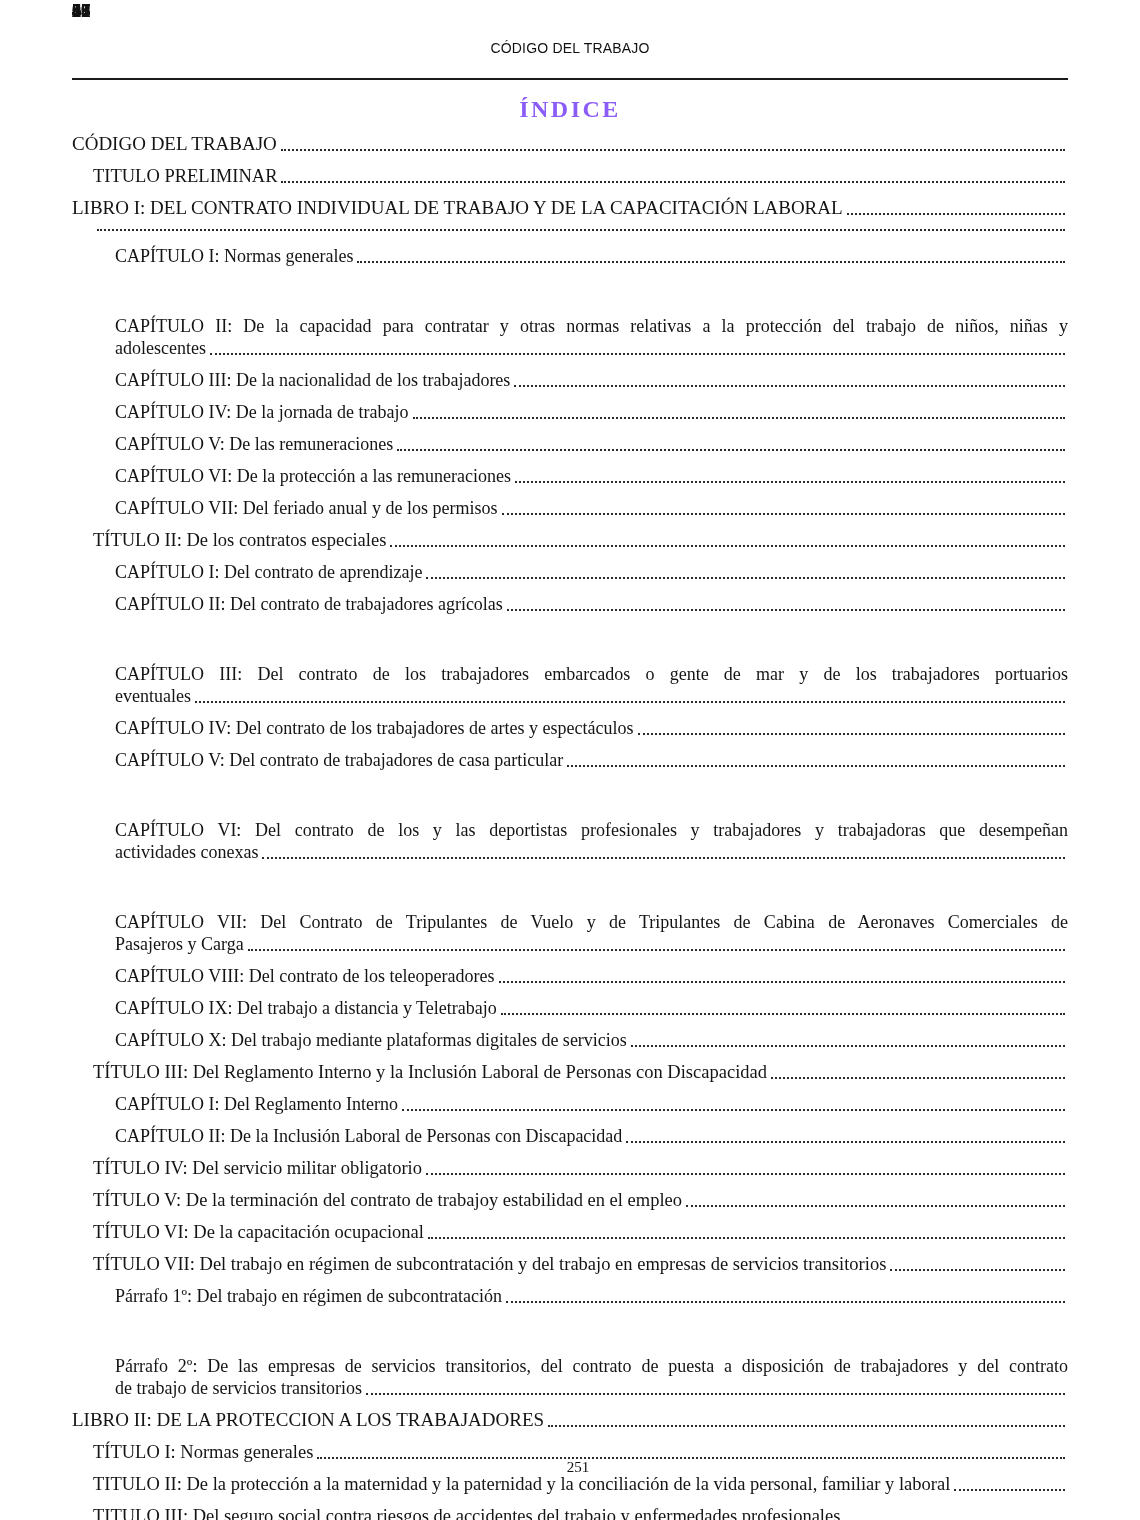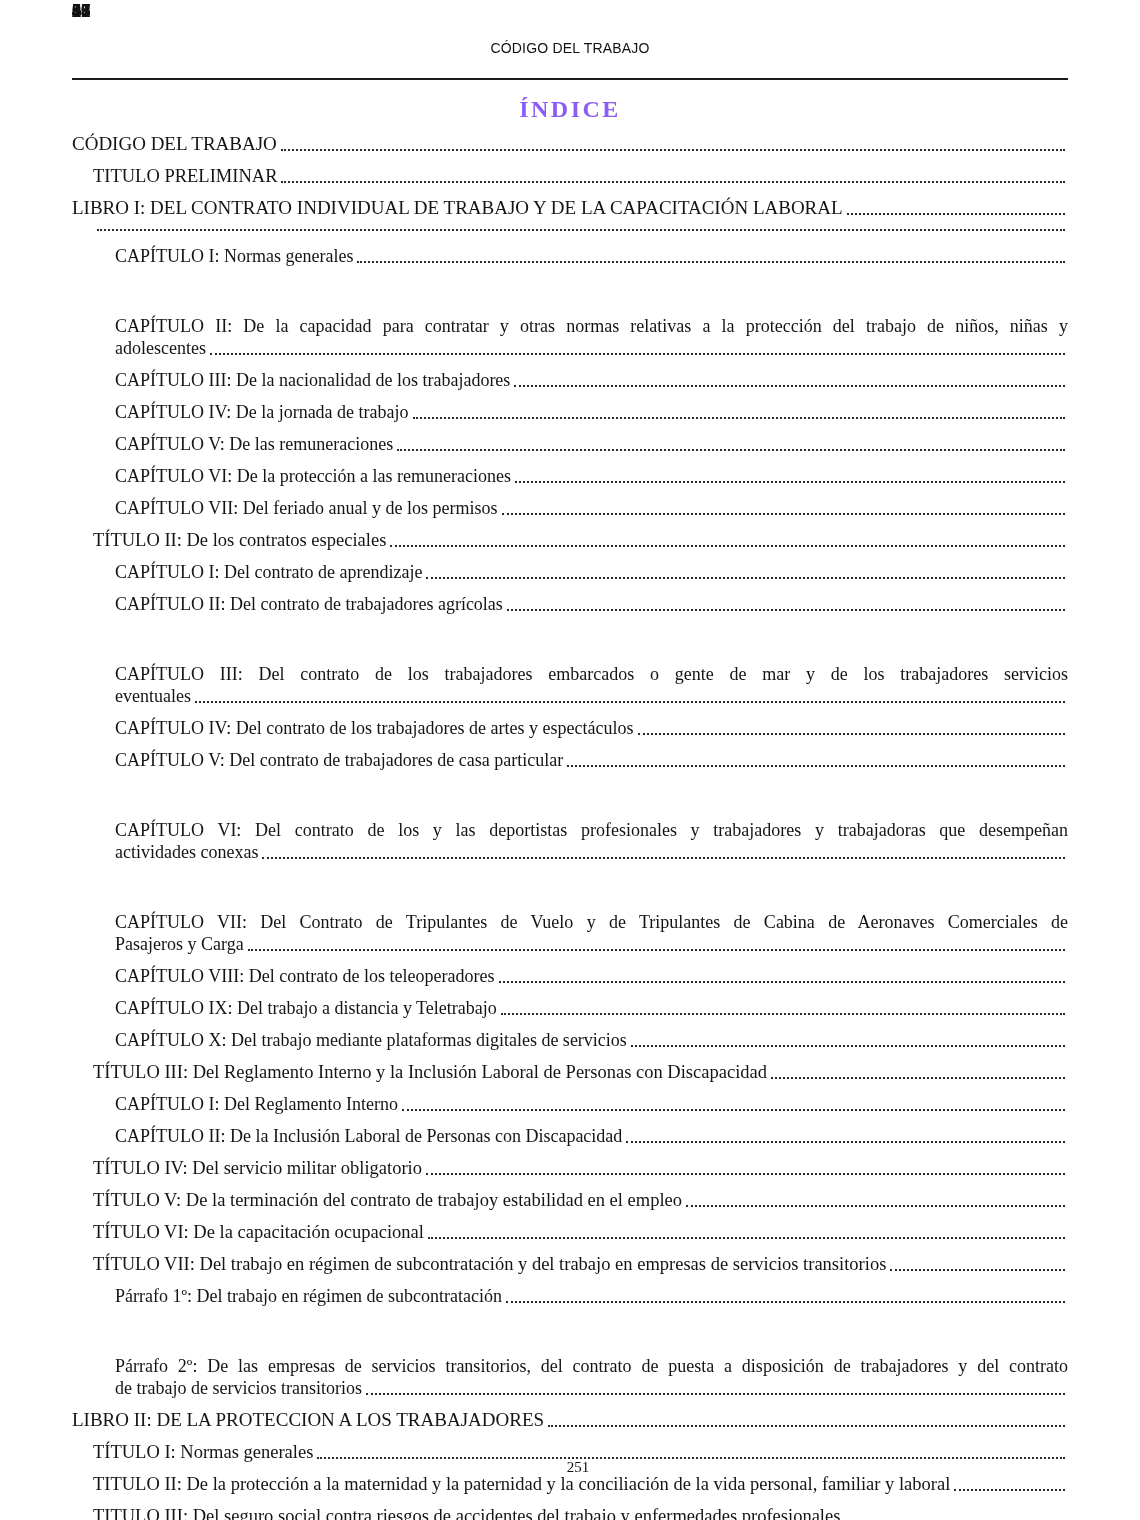--- a/index.html
+++ b/index.html
@@ -197,21 +197,21 @@
         </div>
       </div>
       <div class="toc-entry level-2">
         <div class="toc-lastline">
           <span class="text">CAPÍTULO II: Del contrato de trabajadores agrícolas</span>
           <span class="leader"></span>
           <span class="page">23</span>
         </div>
       </div>
       <div class="toc-entry level-2">
-        <div class="toc-line-justified">CAPÍTULO III: Del contrato de los trabajadores embarcados o gente de mar y de los trabajadores servicios</div>
+        <div class="toc-line-justified">CAPÍTULO III: Del contrato de los trabajadores embarcados o gente de mar y de los trabajadores portuarios</div>
         <div class="toc-lastline">
           <span class="text">eventuales</span>
           <span class="leader"></span>
           <span class="page">24</span>
         </div>
       </div>
       <div class="toc-entry level-2">
         <div class="toc-lastline">
           <span class="text">CAPÍTULO IV: Del contrato de los trabajadores de artes y espectáculos</span>
           <span class="leader"></span>

